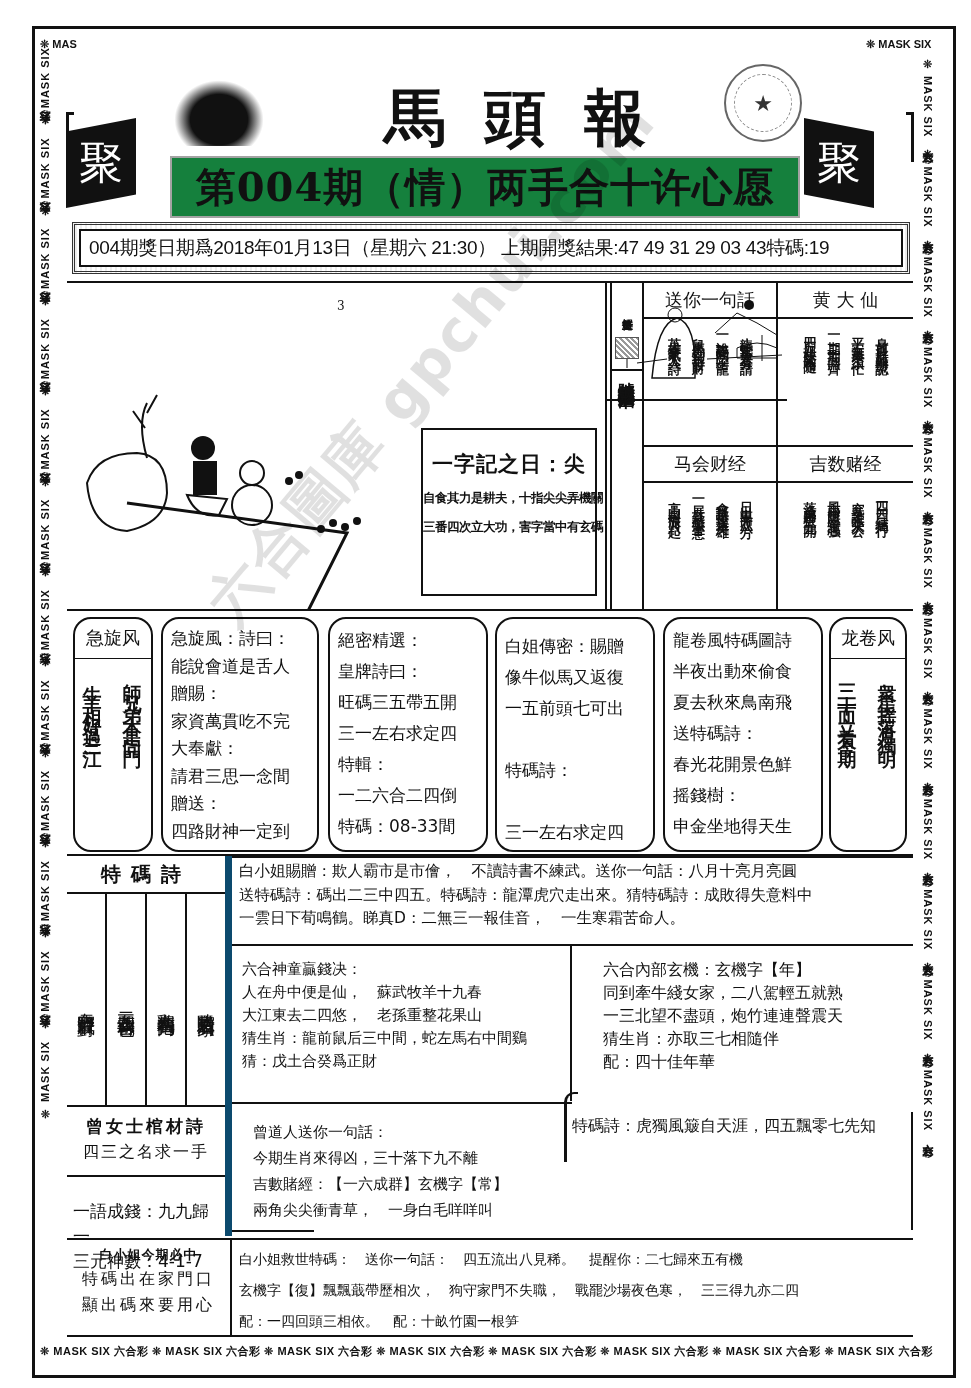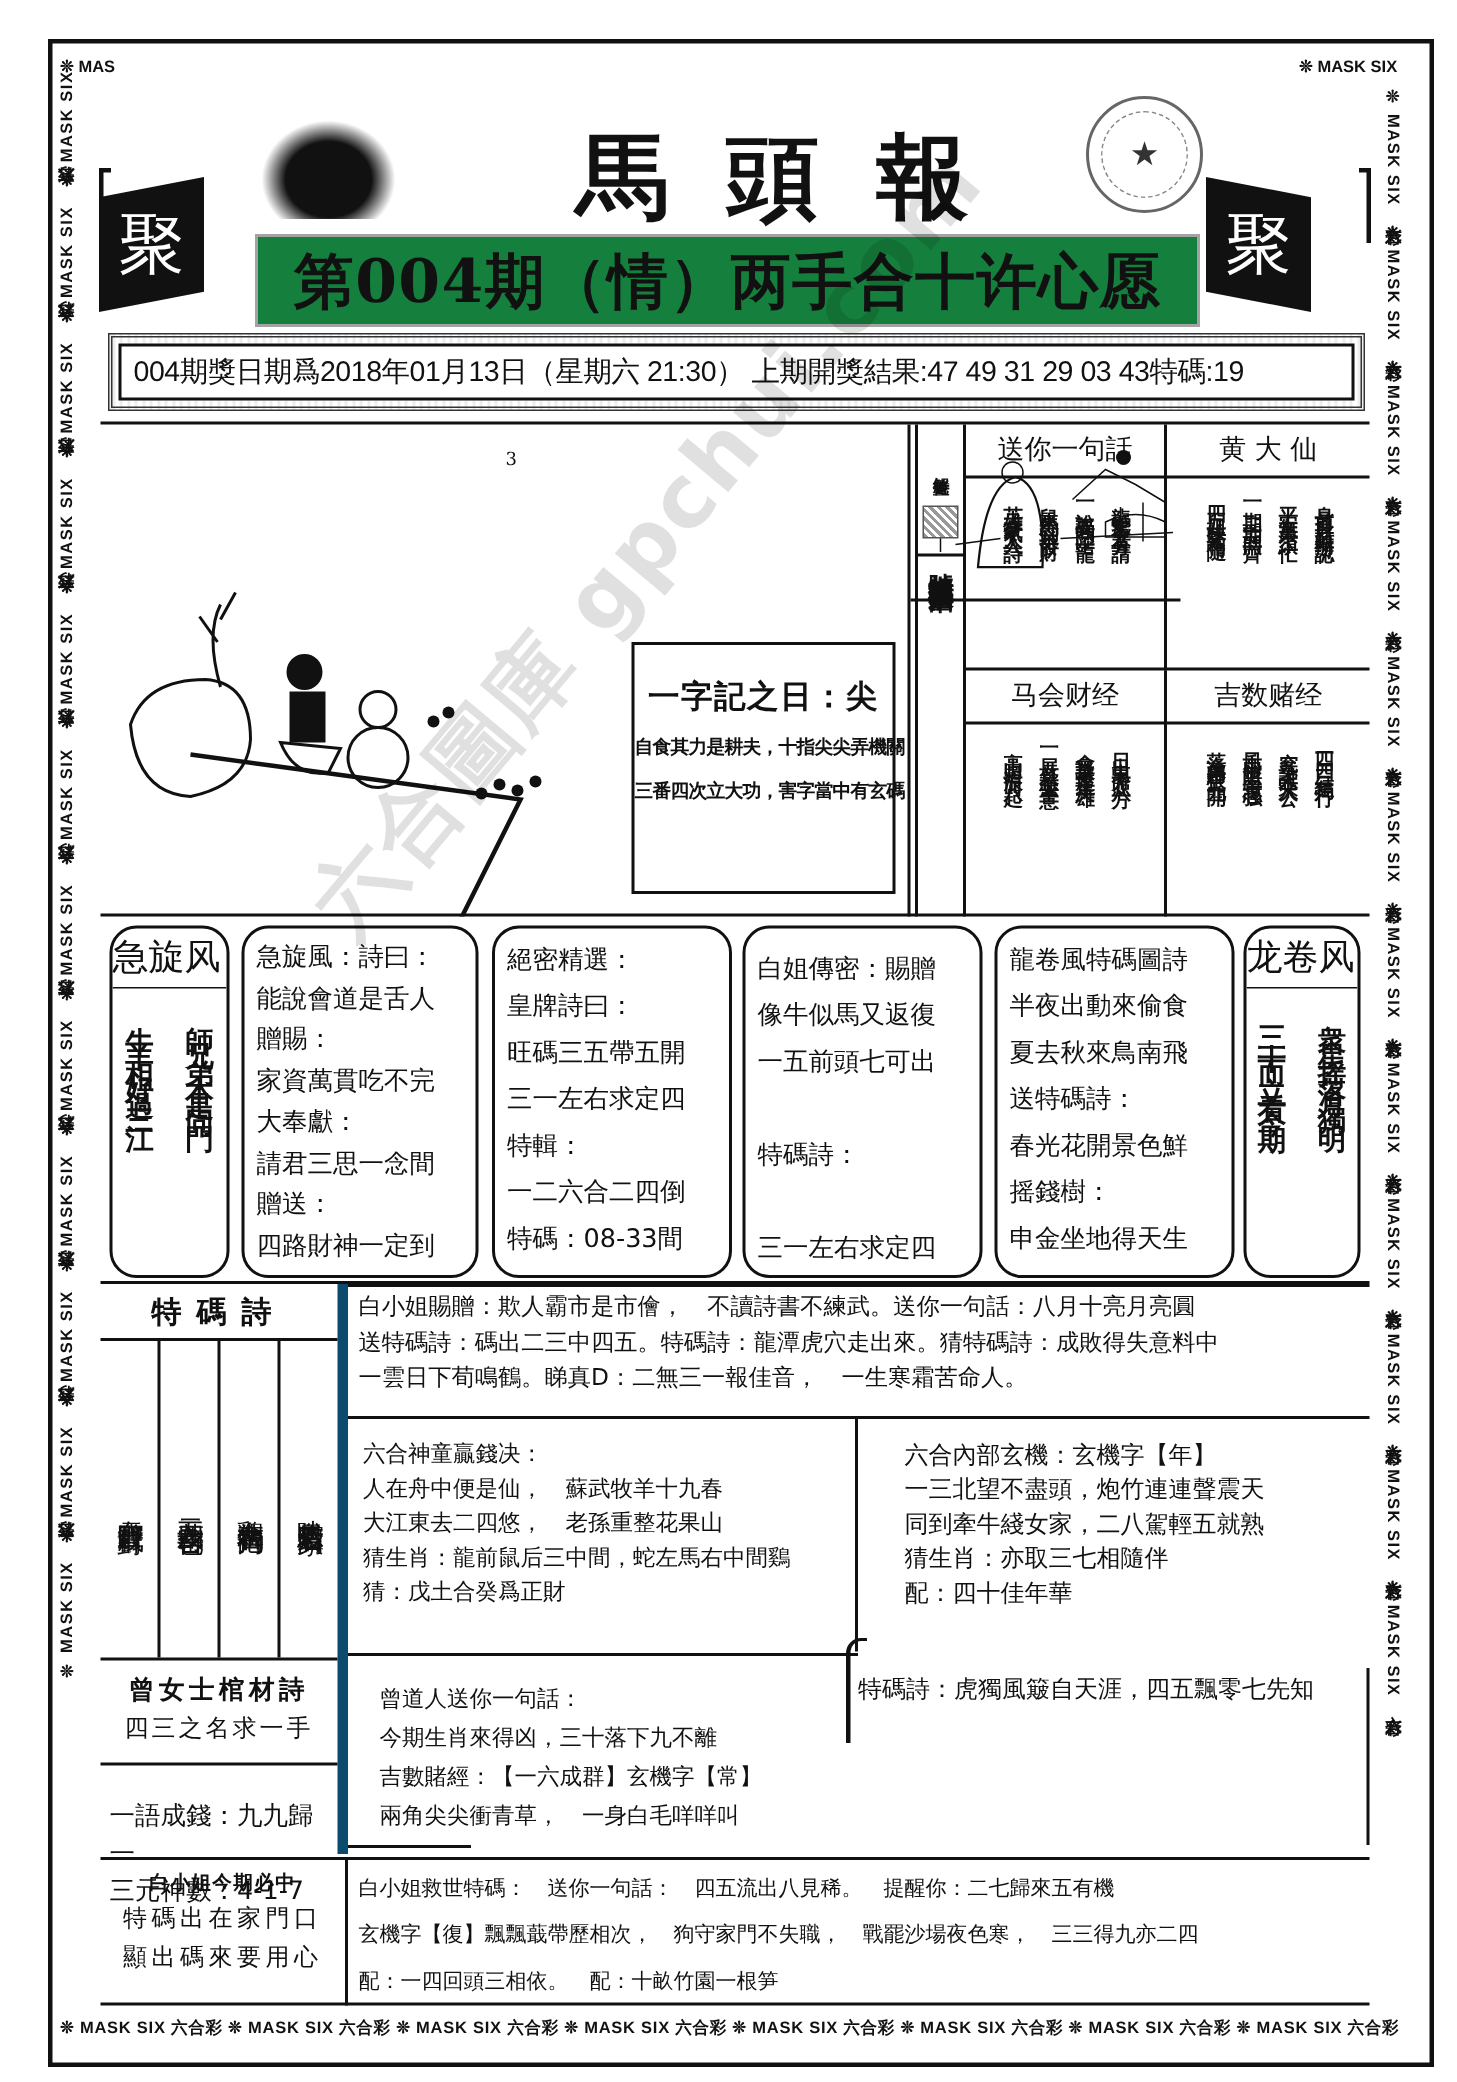--- a/index.html
+++ b/index.html
@@ -38,21 +38,21 @@
   .vstrip-top .stamp{display:block;width:24px;height:22px;border:1px solid #555;margin:4px auto 0;background:repeating-linear-gradient(45deg,#999 0 2px,#fff 2px 4px)}
   .vstrip-text{writing-mode:vertical-rl;font-size:17px;font-weight:bold;line-height:30px;padding-top:8px;margin:0 auto;height:230px;letter-spacing:-1px}
   .poems-grid{position:absolute;left:577px;top:0;width:269px;height:328px}
   .poem-col{position:absolute;width:134px;border-right:2px solid #111}
   .poem-head{height:36px;border-bottom:2px solid #111;text-align:center;font-family:"DejaVu Serif",serif;font-size:18px;line-height:34px}
   .poem-body{display:flex;justify-content:center;gap:10px;padding-top:8px;font-family:"DejaVu Serif",serif;font-size:13px;font-weight:bold}
   .poem-body .vcol{writing-mode:vertical-rl;line-height:14px;letter-spacing:4px}
   
   .mid-section{position:absolute;left:67px;top:611px;width:846px;height:245px;border-bottom:2px solid #111}
   .rbox{position:absolute;top:6px;height:235px;border:2px solid #111;border-radius:18px;overflow:hidden}
-  .rbox-title{font-size:24px;text-align:left;border-bottom:1px solid #111;height:40px;line-height:38px}
+  .rbox-title{font-size:18px;text-align:center;border-bottom:1px solid #111;height:40px;line-height:38px}
   .rbox .vpair{display:flex;justify-content:center;gap:14px;padding-top:10px;font-family:"DejaVu Serif",serif;font-weight:bold;font-size:19px}
   .rbox .vpair .vcol{writing-mode:vertical-rl;letter-spacing:11px}
   .rbox-lines{padding:6px 0 0 8px;font-size:17px;line-height:27.5px;white-space:nowrap}
   .rbox-lines div{height:27.5px}
   
   .poem-section{position:absolute;left:67px;top:856px;width:846px;height:380px}
   .tm-box{position:absolute;left:0;top:0;width:165px;height:380px;border-right:7px solid #0c4a6e}
   .tm-head{height:38px;border-bottom:2px solid #111;text-align:center;font-family:"DejaVu Serif",serif;font-weight:bold;font-size:20px;letter-spacing:10px;line-height:36px}
   .tm-cols{display:flex;height:213px;border-bottom:2px solid #111}
   .tm-cols .vcol{flex:1;border-right:2px solid #111;writing-mode:vertical-rl;font-family:"DejaVu Serif",serif;font-size:18px;display:flex;align-items:center;justify-content:center;padding-top:6px;letter-spacing:1px}
@@ -290,22 +290,22 @@
 
   <div class="text-block lh-block">
     <div style="height:23px">六合神童贏錢决：</div>
     <div style="height:23px">人在舟中便是仙，　蘇武牧羊十九春</div>
     <div style="height:23px">大江東去二四悠，　老孫重整花果山</div>
     <div style="height:23px">猜生肖：龍前鼠后三中間，蛇左馬右中間鷄</div>
     <div style="height:23px">猜：戊土合癸爲正財</div>
   </div>
   <div class="text-block nb-block">
     <div style="height:23px">六合內部玄機：玄機字【年】</div>
+    <div style="height:23px">同到牽牛綫女家，二八駕輕五就熟</div>
     <div style="height:23px">一三北望不盡頭，炮竹連連聲震天</div>
-    <div style="height:23px">同到牽牛綫女家，二八駕輕五就熟</div>
     <div style="height:23px">猜生肖：亦取三七相隨伴</div>
     <div style="height:23px">配：四十佳年華</div>
   </div>
   <div class="divider-h" style="left:165px;top:246px;width:340px;height:2px"></div>
   <div class="bubble-tail"></div>
   <div class="divider-v" style="left:844px;top:256px;height:118px"></div>
 
   <div class="text-block cd-block">
     <div style="height:26px">曾道人送你一句話：</div>
     <div style="height:26px">今期生肖來得凶，三十落下九不離</div>

